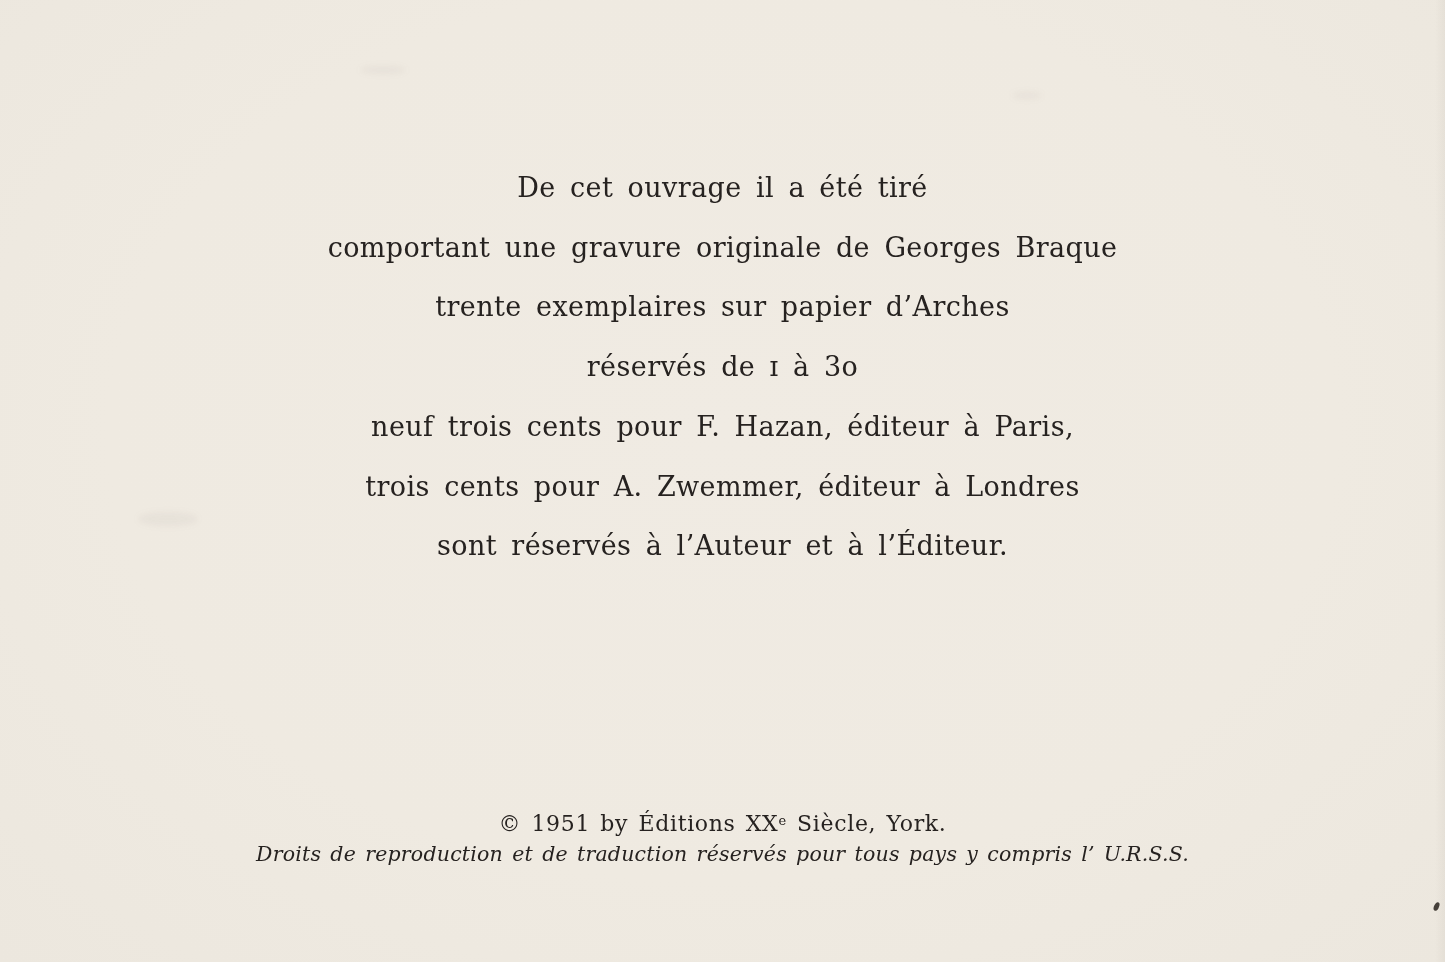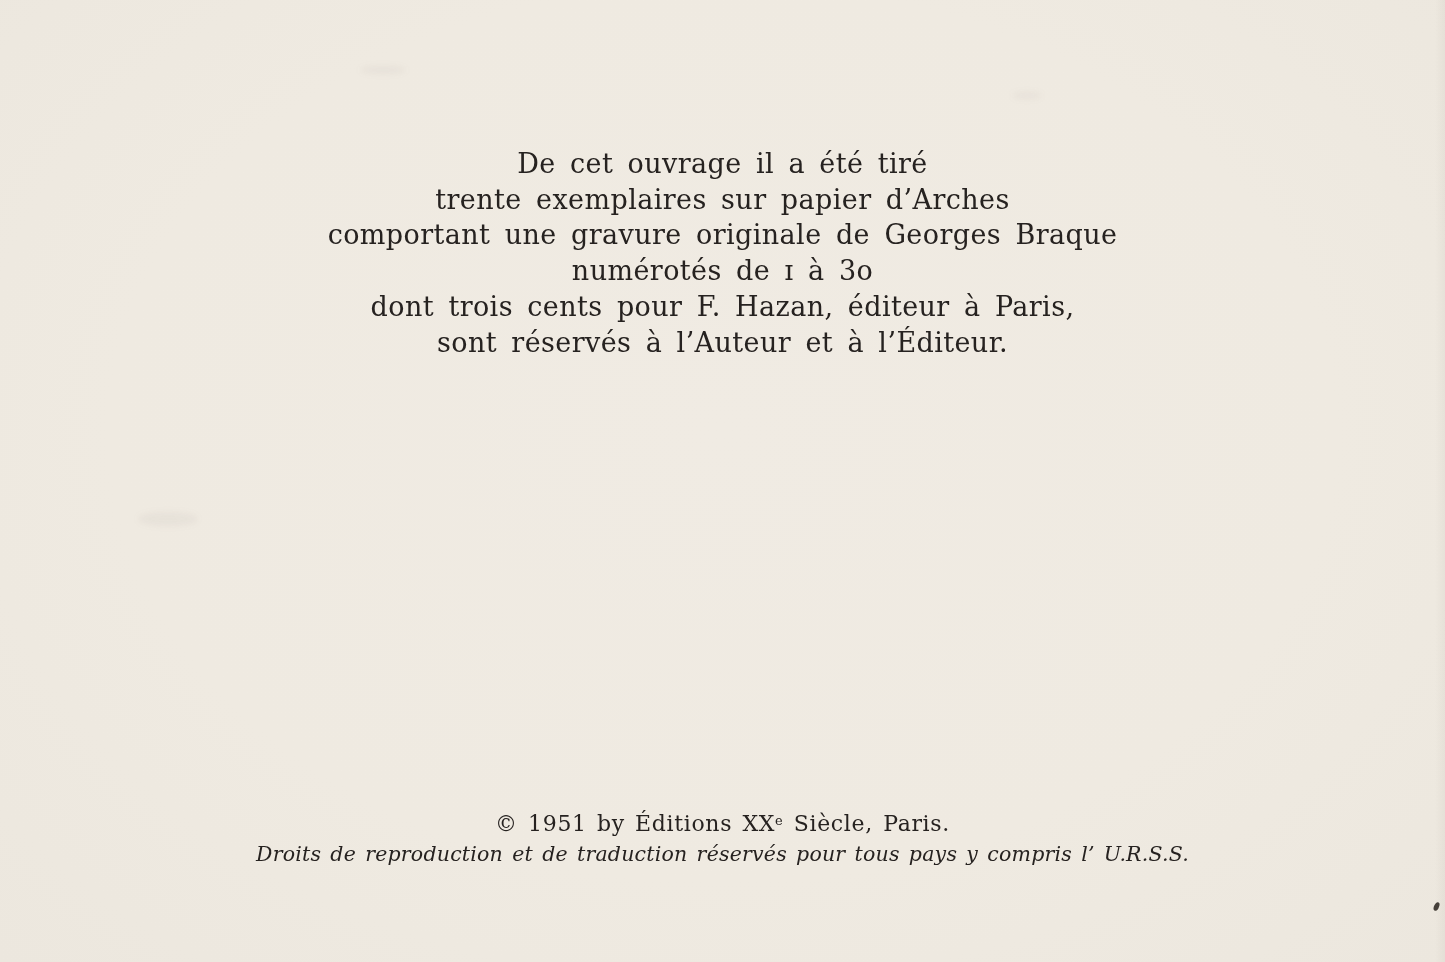--- a/index.html
+++ b/index.html
@@ -23,20 +23,21 @@
     width: 100%;
     text-align: center;
     font-size: 27px;
     line-height: 35.7px;
     letter-spacing: 0.015em;
     word-spacing: 0.2em;
     color: #262220;
   }
   .colophon .line {
     white-space: nowrap;
+    margin-top: 24px;
   }
   .copyright {
     position: absolute;
     top: 810px;
     left: 0;
     width: 100%;
     text-align: center;
     font-size: 22px;
     line-height: 28px;
     letter-spacing: 0.03em;
@@ -91,29 +92,30 @@
   .smudge-b { left: 138px; top: 512px; width: 60px; height: 14px; }
   .smudge-c { left: 1012px; top: 92px; width: 30px; height: 7px; }
 </style>
 </head>
 <body>
 
 <div class="page">
 
   <div class="colophon">
     <div class="line">De cet ouvrage il a été tiré</div>
+    <div class="line">comportant une gravure originale de Georges Braque</div>
     <div class="line">trente exemplaires sur papier d’Arches</div>
-    <div class="line">comportant une gravure originale de Georges Braque</div>
-    <div class="line">numérotés de ɪ à 3o</div>
-    <div class="line">dont trois cents pour F. Hazan, éditeur à Paris,</div>
+    <div class="line">réservés de ɪ à 3o</div>
+    <div class="line">neuf trois cents pour F. Hazan, éditeur à Paris,</div>
+    <div class="line">trois cents pour A. Zwemmer, éditeur à Londres</div>
     <div class="line">sont réservés à l’Auteur et à l’Éditeur.</div>
   </div>
 
   <div class="copyright">
-    <span>© 1951 by Éditions XX</span><sup>e</sup><span> Siècle, Paris.</span>
+    <span>© 1951 by Éditions XX</span><sup>e</sup><span> Siècle, York.</span>
   </div>
 
   <div class="rights">Droits de reproduction et de traduction réservés pour tous pays y compris l’ U.R.S.S.</div>
 
   <div class="smudge smudge-a"></div>
   <div class="smudge smudge-b"></div>
   <div class="smudge smudge-c"></div>
   <div class="edge-shade"></div>
   <div class="speck"></div>
 

